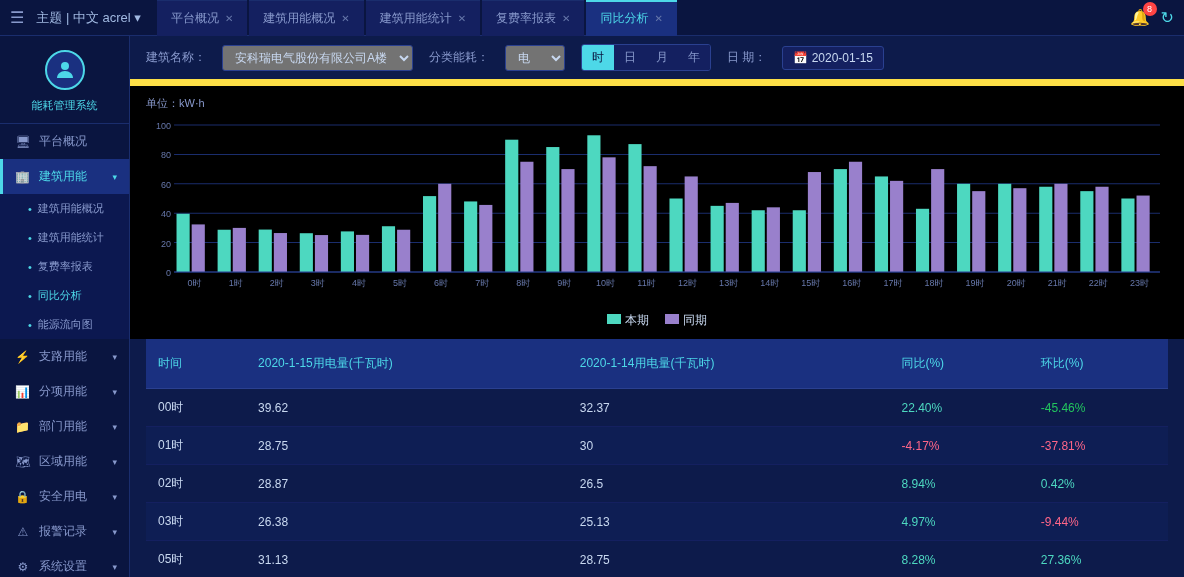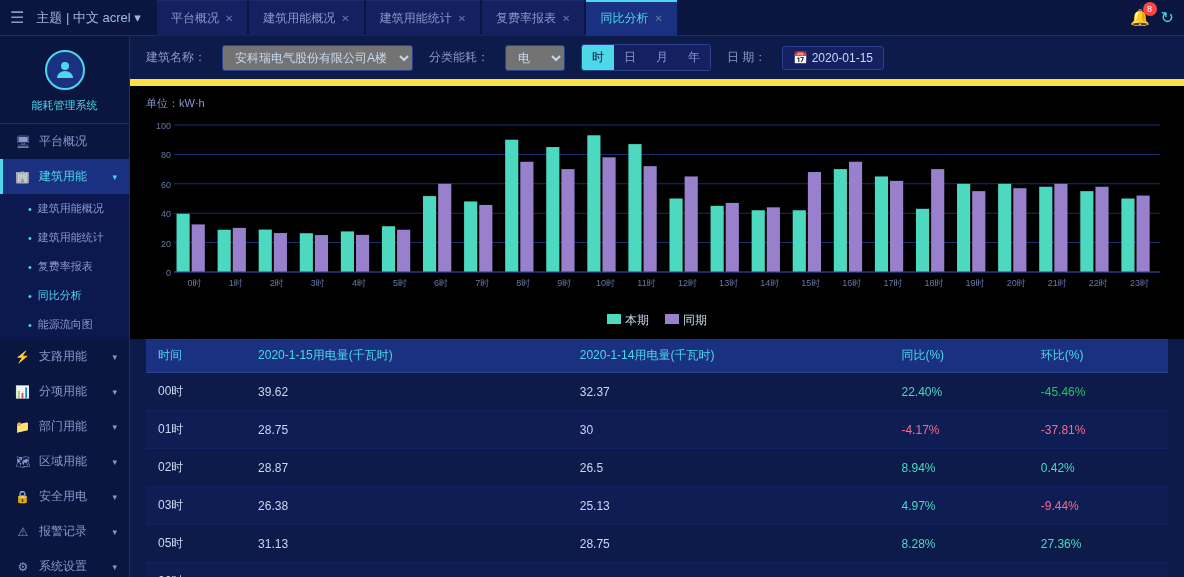--- a/index.html
+++ b/index.html
@@ -52,21 +52,21 @@
 
     
     .chart-section { padding: 10px 16px; background: #000000; }
     .chart-unit { color: #8899cc; font-size: 11px; margin-bottom: 6px; }
     .chart-container { position: relative; height: 195px; }
     .chart-svg { width: 100%; height: 100%; }
 
     
     .table-section { flex: 1; padding: 0 16px 10px; }
     .data-table { width: 100%; border-collapse: collapse; }
-    .data-table th { background: #1a3080; color: #4dd8e8; padding: 8px 12px; text-align: left; font-size: 12px; font-weight: normal; border-bottom: 1px solid #2a4090; }
+    .data-table th { background: #1a3080; color: #4dd8e8; padding: 16px 12px; text-align: left; font-size: 12px; font-weight: normal; border-bottom: 1px solid #2a4090; }
     .data-table td { padding: 10px 12px; font-size: 12px; border-bottom: 1px solid #142060; color: #c8d8f0; }
     .data-table tr:nth-child(even) td { background: #0e1e54; }
     .data-table tr:nth-child(odd) td { background: #0d1b4b; }
   </style>
 </head>
 <body>
 
 <div class="top-bar">
   <span class="top-bar-menu">☰</span>
   <span class="top-bar-title">主题 | 中文  acrel ▾</span>

